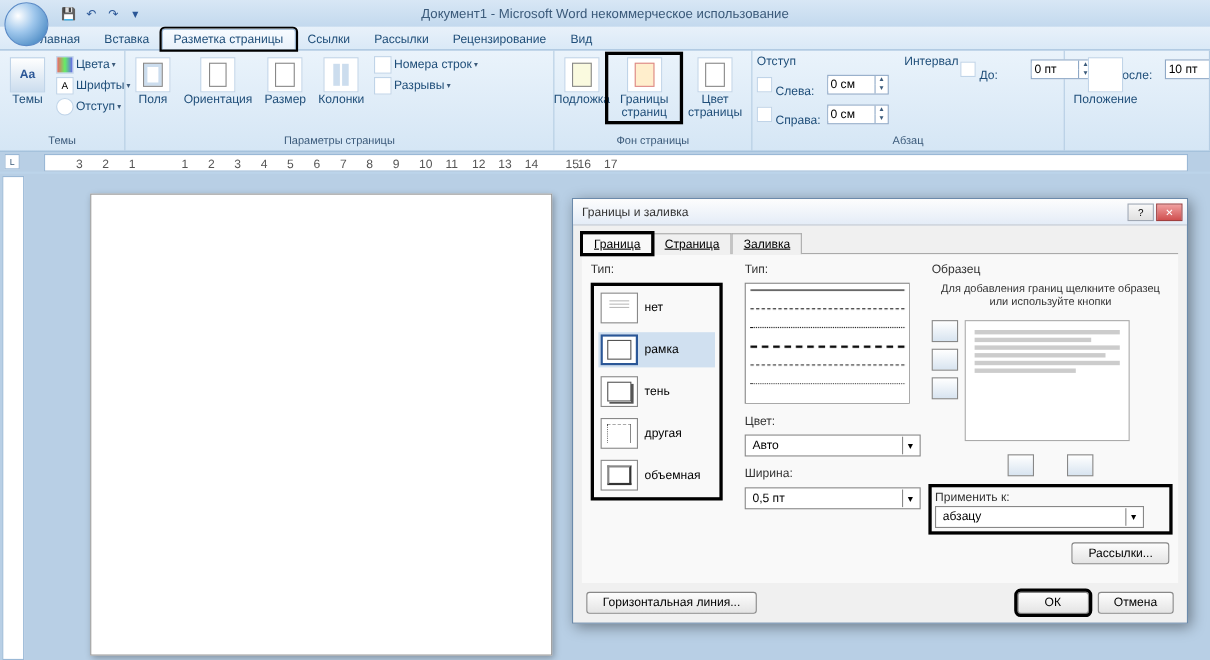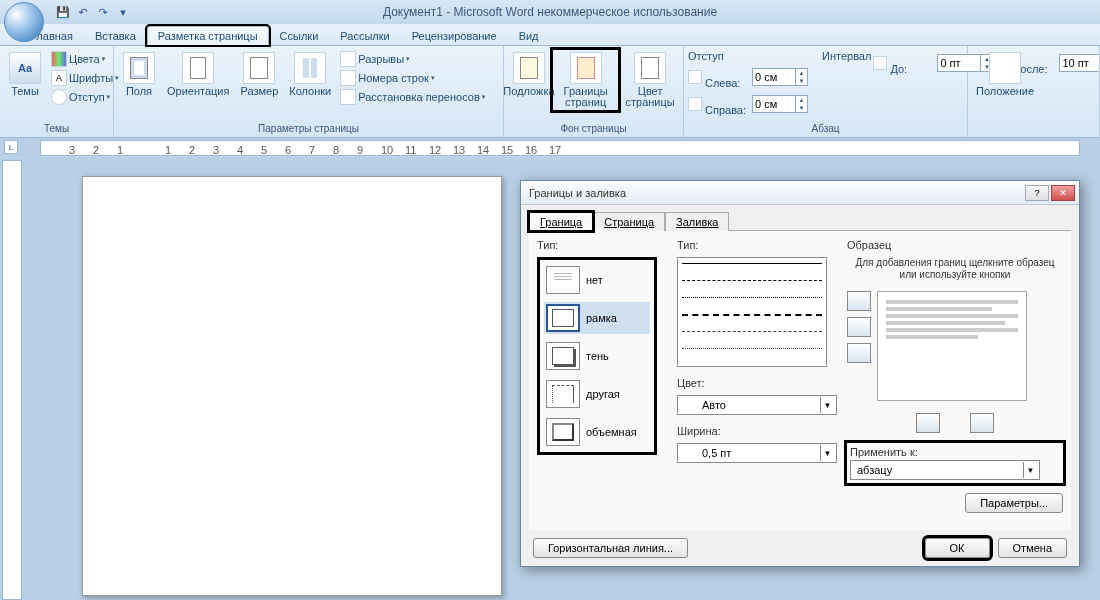--- a/index.html
+++ b/index.html
@@ -50,21 +50,21 @@
 .dlg-body{border-top:1px solid #aaa;background:#f9f9f9;margin:0 8px;padding:8px;display:flex;gap:10px;min-height:300px;}
 .col{display:flex;flex-direction:column;gap:4px;}
 .col-label{color:#333;margin-bottom:2px;}
 .type-list{border:3px solid #000;padding:4px;display:flex;flex-direction:column;gap:6px;width:120px;}
 .type-item{display:flex;align-items:center;gap:6px;cursor:pointer;padding:2px;}
 .type-item.sel{background:#d0e0f0;}
 .type-icon{width:34px;height:28px;border:1px solid #888;background:#fff;display:flex;align-items:center;justify-content:center;position:relative;}
 .type-icon .inner{width:22px;height:18px;border:1px solid #555;}
 .style-list{border:1px solid #888;background:#fff;width:150px;height:110px;overflow:auto;padding:2px;}
 .style-list div{height:14px;border-bottom:1px dashed transparent;margin:3px 2px;}
-.selbox{border:1px solid #888;background:#fff;height:20px;display:flex;align-items:center;justify-content:space-between;padding:0 2px 0 24px;}
+.selbox{border:1px solid #888;background:#fff;height:20px;display:flex;align-items:center;justify-content:space-between;padding:0 2px 0 6px;}
 .selbox .arr{width:14px;height:16px;border-left:1px solid #888;display:flex;align-items:center;justify-content:center;font-size:8px;cursor:pointer;}
 .preview-box{border:1px solid #aaa;background:#fff;width:150px;height:110px;padding:8px;display:flex;flex-direction:column;gap:3px;}
 .preview-box div{height:4px;background:#ccc;}
 .preview-btns{display:flex;flex-direction:column;gap:6px;align-items:center;}
 .pvb{width:24px;height:20px;border:1px solid #888;background:linear-gradient(#fff,#d8e4f0);cursor:pointer;}
 .apply-box{outline:3px solid #000;padding:3px;margin-top:6px;}
 .apply-box .selbox2{border:1px solid #888;background:#fff;height:20px;display:flex;align-items:center;justify-content:space-between;padding:0 2px 0 6px;width:190px;}
 .dlg-footer{display:flex;justify-content:space-between;padding:8px 12px;align-items:center;}
 .btn{padding:3px 14px;border:1px solid #888;background:linear-gradient(#fdfdfd,#e4e4e4);cursor:pointer;border-radius:3px;}
 .btn.hl{outline:3px solid #000;}
@@ -148,31 +148,26 @@
             <div style="display:flex;gap:2px">
               <div style="width:6px;height:20px;background:#cde"></div>
               <div style="width:6px;height:20px;background:#cde"></div>
             </div>
           </div>
           <div class="rbtn-label">Колонки</div>
         </div>
       <div style="display:flex;flex-direction:column;gap:1px">
         <div class="small-row">
             <div class="ic"></div>
-            <span>Разрывы</span>
+            <span>Номера строк</span>
             <span style="font-size:7px;color:#3b5a7a">▾</span>
           </div>
         <div class="small-row">
             <div class="ic"></div>
-            <span>Номера строк</span>
-            <span style="font-size:7px;color:#3b5a7a">▾</span>
-          </div>
-        <div class="small-row">
-            <div class="ic"></div>
-            <span>Расстановка переносов</span>
+            <span>Разрывы</span>
             <span style="font-size:7px;color:#3b5a7a">▾</span>
           </div>
       </div>
     </div>
     <div class="group-label">Параметры страницы</div>
   </div>
 
   <div class="group" style="width:180px">
     <div class="group-body">
       <div class="rbtn">
@@ -278,21 +273,21 @@
       <span class="mk" style="left:220px">5</span>
       <span class="mk" style="left:244px">6</span>
     <span class="mk" style="left:268px">7</span>
       <span class="mk" style="left:292px">8</span>
       <span class="mk" style="left:316px">9</span>
     <span class="mk" style="left:340px">10</span>
       <span class="mk" style="left:364px">11</span>
       <span class="mk" style="left:388px">12</span>
     <span class="mk" style="left:412px">13</span>
       <span class="mk" style="left:436px">14</span>
-      <span class="mk" style="left:460px">15</span>
+      <span class="mk" style="left:473px">15</span>
     <span class="mk" style="left:484px">16</span>
       <span class="mk" style="left:508px">17</span>
   </div>
 </div>
 
 <div class="workspace">
   <div class="vruler"></div>
   <div class="page"></div>
 </div>
 
@@ -395,21 +390,21 @@
         <div class="pvb"></div>
         <div class="pvb"></div>
       </div>
       <div class="apply-box">
         <div style="color:#333;margin-bottom:2px">Применить к:</div>
         <div class="selbox2">
             <span>абзацу</span>
             <div class="arr" style="width:14px;height:16px;border-left:1px solid #888;display:flex;align-items:center;justify-content:center;font-size:8px">▼</div>
           </div>
       </div>
-      <div style="text-align:right;margin-top:6px"><button class="btn">Параметры...</button></div>
+      <div style="text-align:right;margin-top:6px"><button class="btn">Рассылки...</button></div>
     </div>
   </div>
   <div class="dlg-footer">
     <button class="btn">Горизонтальная линия...</button>
     <div style="display:flex;gap:8px">
       <button class="btn hl" style="padding:3px 24px">ОК</button>
       <button class="btn">Отмена</button>
     </div>
   </div>
 </div>

